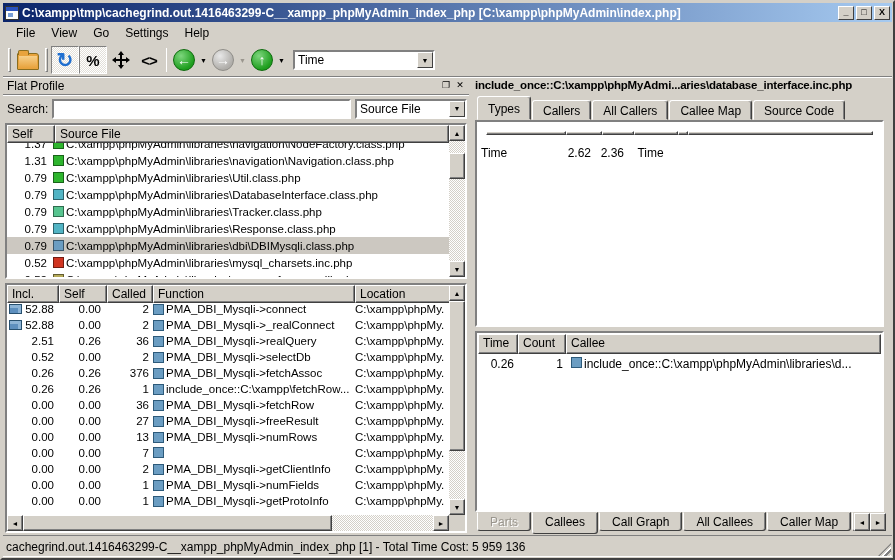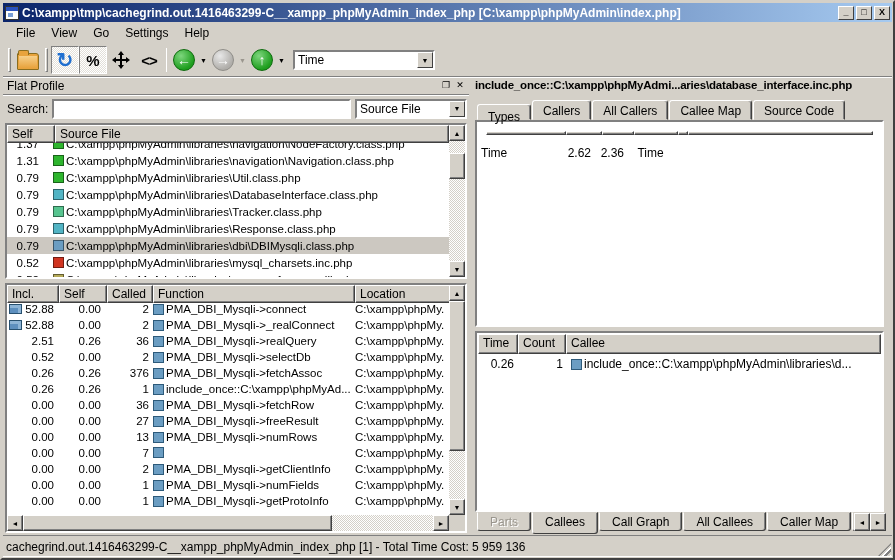--- a/index.html
+++ b/index.html
@@ -63,21 +63,21 @@
   .func-box { flex:1; margin:4px 2px 2px 2px; min-height:0; }
   .hdr-row { display:flex; height:18px; flex:none; }
   .hdr-cell { background:#d4d0c8; border:1px solid; border-color:#fff #404040 #404040 #fff;
               box-shadow:inset -1px -1px 0 #808080; padding:1px 4px; font-size:12px;
               white-space:nowrap; overflow:hidden; flex:none; }
   
   .file-rows { position:absolute; left:0; top:18px; right:16px; bottom:0; overflow:hidden; }
   .file-rows-inner { margin-top:-8px; }
   .fl-row { display:flex; align-items:center; height:17px; white-space:nowrap; }
   .fl-row.sel { background:#ccc8c1; }
-  .c-self { width:46px; text-align:right; padding-right:14px; flex:none; font-size:11.5px; }
+  .c-self { width:46px; text-align:right; padding-right:6px; flex:none; font-size:11.5px; }
   .sq { width:11px; height:11px; flex:none; margin-right:2px; border:1px solid rgba(0,0,0,.45); }
   .c-path { font-size:11.5px; overflow:hidden; }
   
   .func-rows { position:absolute; left:0; top:18px; right:16px; bottom:16px; overflow:hidden; }
   .fn-row { display:flex; align-items:flex-start; height:16px; white-space:nowrap; font-size:11.5px; }
   .c-incl { width:52px; flex:none; display:flex; align-items:center; justify-content:flex-end; padding-right:5px; }
   .bar-icon { width:13px; height:10px; background:#5d8fbe; border:1px solid #27506f; margin-right:3px;
               box-shadow:inset -3px 3px 0 #8db4d6; }
   .c-fself { width:48px; text-align:right; padding-right:6px; flex:none; }
   .c-called { width:46px; text-align:right; padding-right:4px; flex:none; }
@@ -104,21 +104,21 @@
   .sb-hthumb { position:absolute; top:0; left:16px; width:70%; height:16px; background:#d4d0c8;
                border:1px solid; border-color:#fff #404040 #404040 #fff; box-shadow:inset -1px -1px 0 #808080; }
   .corner { position:absolute; right:0; bottom:0; width:16px; height:16px; background:#d4d0c8; }
   
   .detail-head { height:18px; font-weight:bold; font-size:11.5px; white-space:nowrap; overflow:hidden;
                  padding:2px 0 0 2px; flex:none; letter-spacing:-0.2px; }
   .tabs-top { height:25px; display:flex; align-items:flex-end; padding-left:4px; flex:none; position:relative; z-index:2; }
   .tab { background:#d4d0c8; border:1px solid; border-color:#fff #404040 transparent #fff;
          box-shadow:inset -1px 0 0 #808080; padding:3px 10px 2px 10px; font-size:12px; white-space:nowrap;
          border-top-left-radius:3px; border-top-right-radius:3px; height:20px; margin-right:1px; }
-  .tab.active { height:16px; padding-top:5px; position:relative; z-index:3; }
+  .tab.active { height:24px; padding-top:5px; position:relative; z-index:3; }
   .types-box { flex:1; margin:0 2px; min-height:0; }
   .h-splitter { height:4px; flex:none; }
   .callees-box { height:181px; flex:none; margin:0 2px; }
   .trow { display:flex; align-items:center; height:18px; font-size:12px; white-space:nowrap; }
   .tc { padding:0 4px; overflow:hidden; flex:none; }
   .num { text-align:right; }
   .tabs-bottom { height:23px; display:flex; align-items:flex-start; padding-left:4px; flex:none; position:relative; overflow:hidden; }
   .btab { background:#d4d0c8; border:1px solid; border-color:transparent #404040 #404040 #fff;
           box-shadow:inset -1px 0 0 #808080; padding:2px 12px 3px 12px; font-size:12px; white-space:nowrap;
           border-bottom-left-radius:3px; border-bottom-right-radius:3px; height:19px; margin-right:1px; }
@@ -356,21 +356,21 @@
               <span class="c-loc">C:\xampp\phpMy.</span>
             </div>
             <div class="fn-row">
               <span class="c-incl">
                 <span>0.26</span>
               </span>
               <span class="c-fself">0.26</span>
               <span class="c-called">1</span>
               <span class="c-fn">
                 <span class="fnsq"></span>
-                <span>include_once::C:\xampp\phpMyAd...</span>
+                <span>include_once::C:\xampp\fetchRow...</span>
               </span>
               <span class="c-loc">C:\xampp\phpMy.</span>
             </div>
             <div class="fn-row">
               <span class="c-incl">
                 <span>0.00</span>
               </span>
               <span class="c-fself">0.00</span>
               <span class="c-called">36</span>
               <span class="c-fn">
@@ -499,21 +499,21 @@
 
       <div class="box callees-box">
         <div class="hdr-row" style="padding:1px; height:22px">
           <span class="hdr-cell" style="width:40px">Time</span>
           <span class="hdr-cell" style="width:48px">Count</span>
           <span class="hdr-cell" style="flex:1">Callee</span>
         </div>
         <div class="trow">
           <span class="tc num" style="width:41px">0.26</span>
           <span class="tc num" style="width:49px">1</span>
-          <span class="tc" style="flex:1;display:flex;align-items:center;overflow:hidden">
+          <span class="tc" style="flex:1;display:flex;align-items:flex-start;overflow:hidden">
             <span class="fnsq"></span>
             <span style="white-space:nowrap;overflow:hidden">include_once::C:\xampp\phpMyAdmin\libraries\d...</span>
           </span>
         </div>
       </div>
 
       <div class="tabs-bottom" id="bottomTabs">
           <span class="btab disabled">Parts</span>
           <span class="btab active">Callees</span>
           <span class="btab">Call Graph</span>

